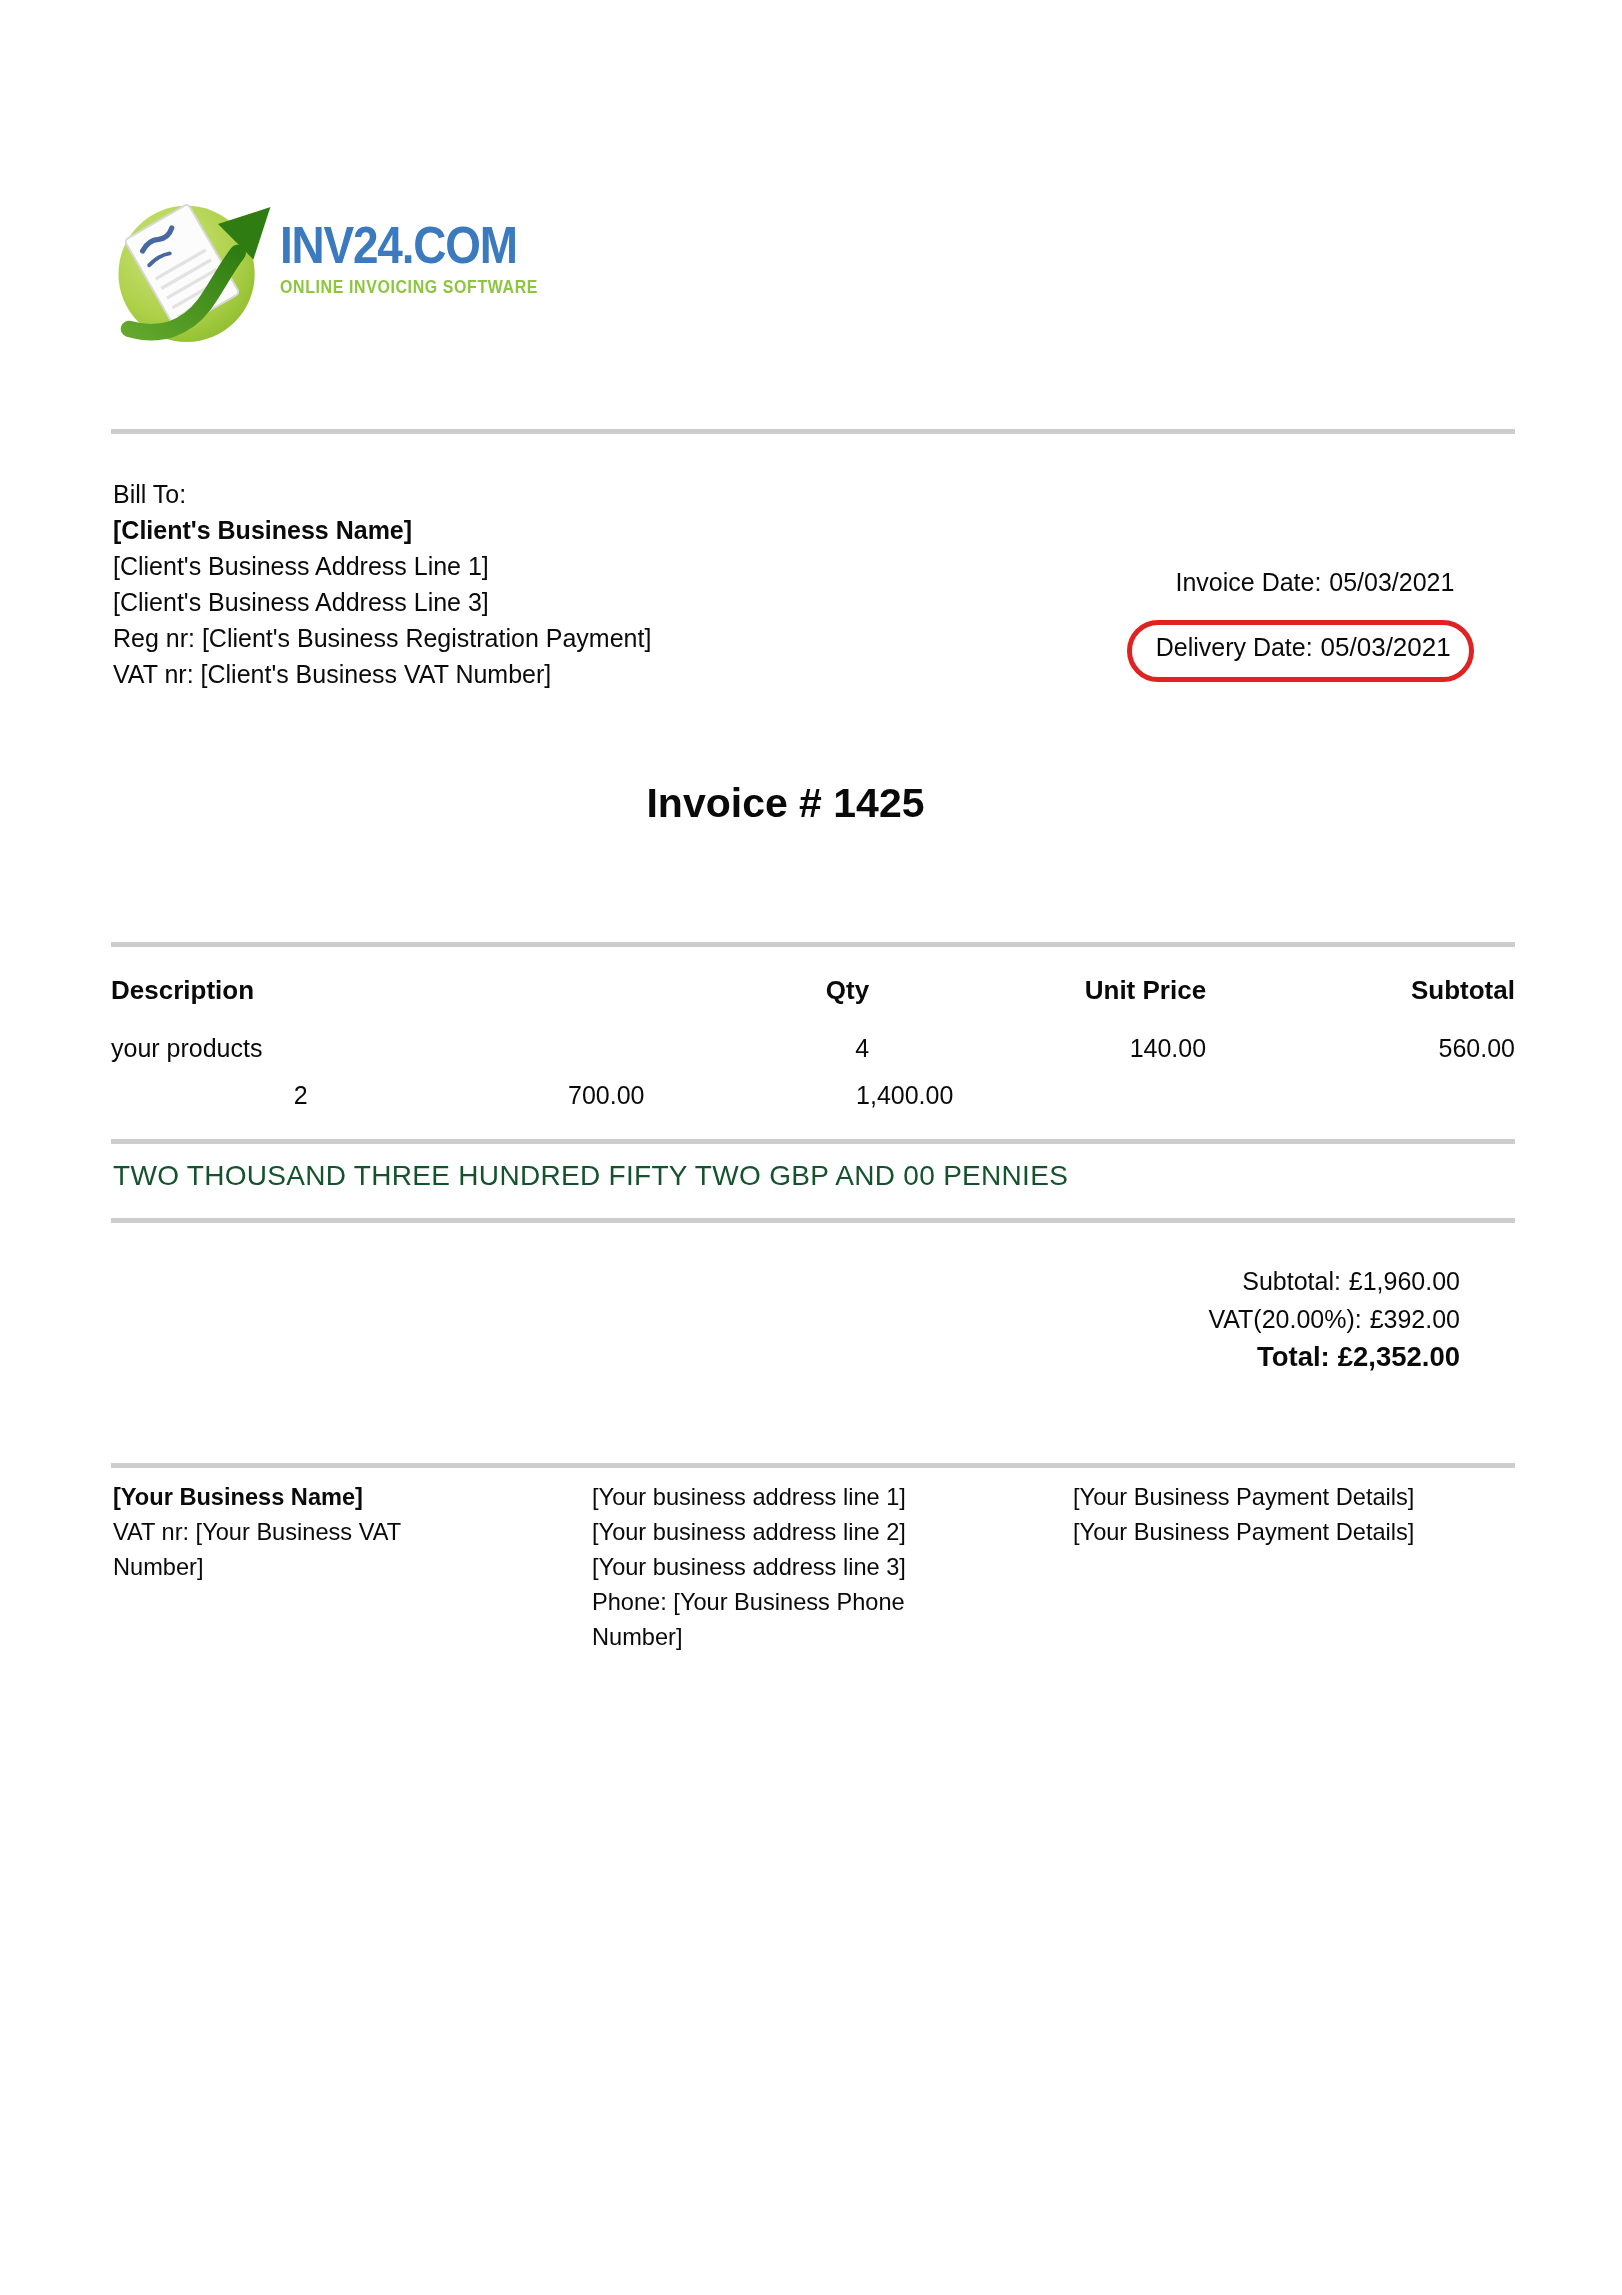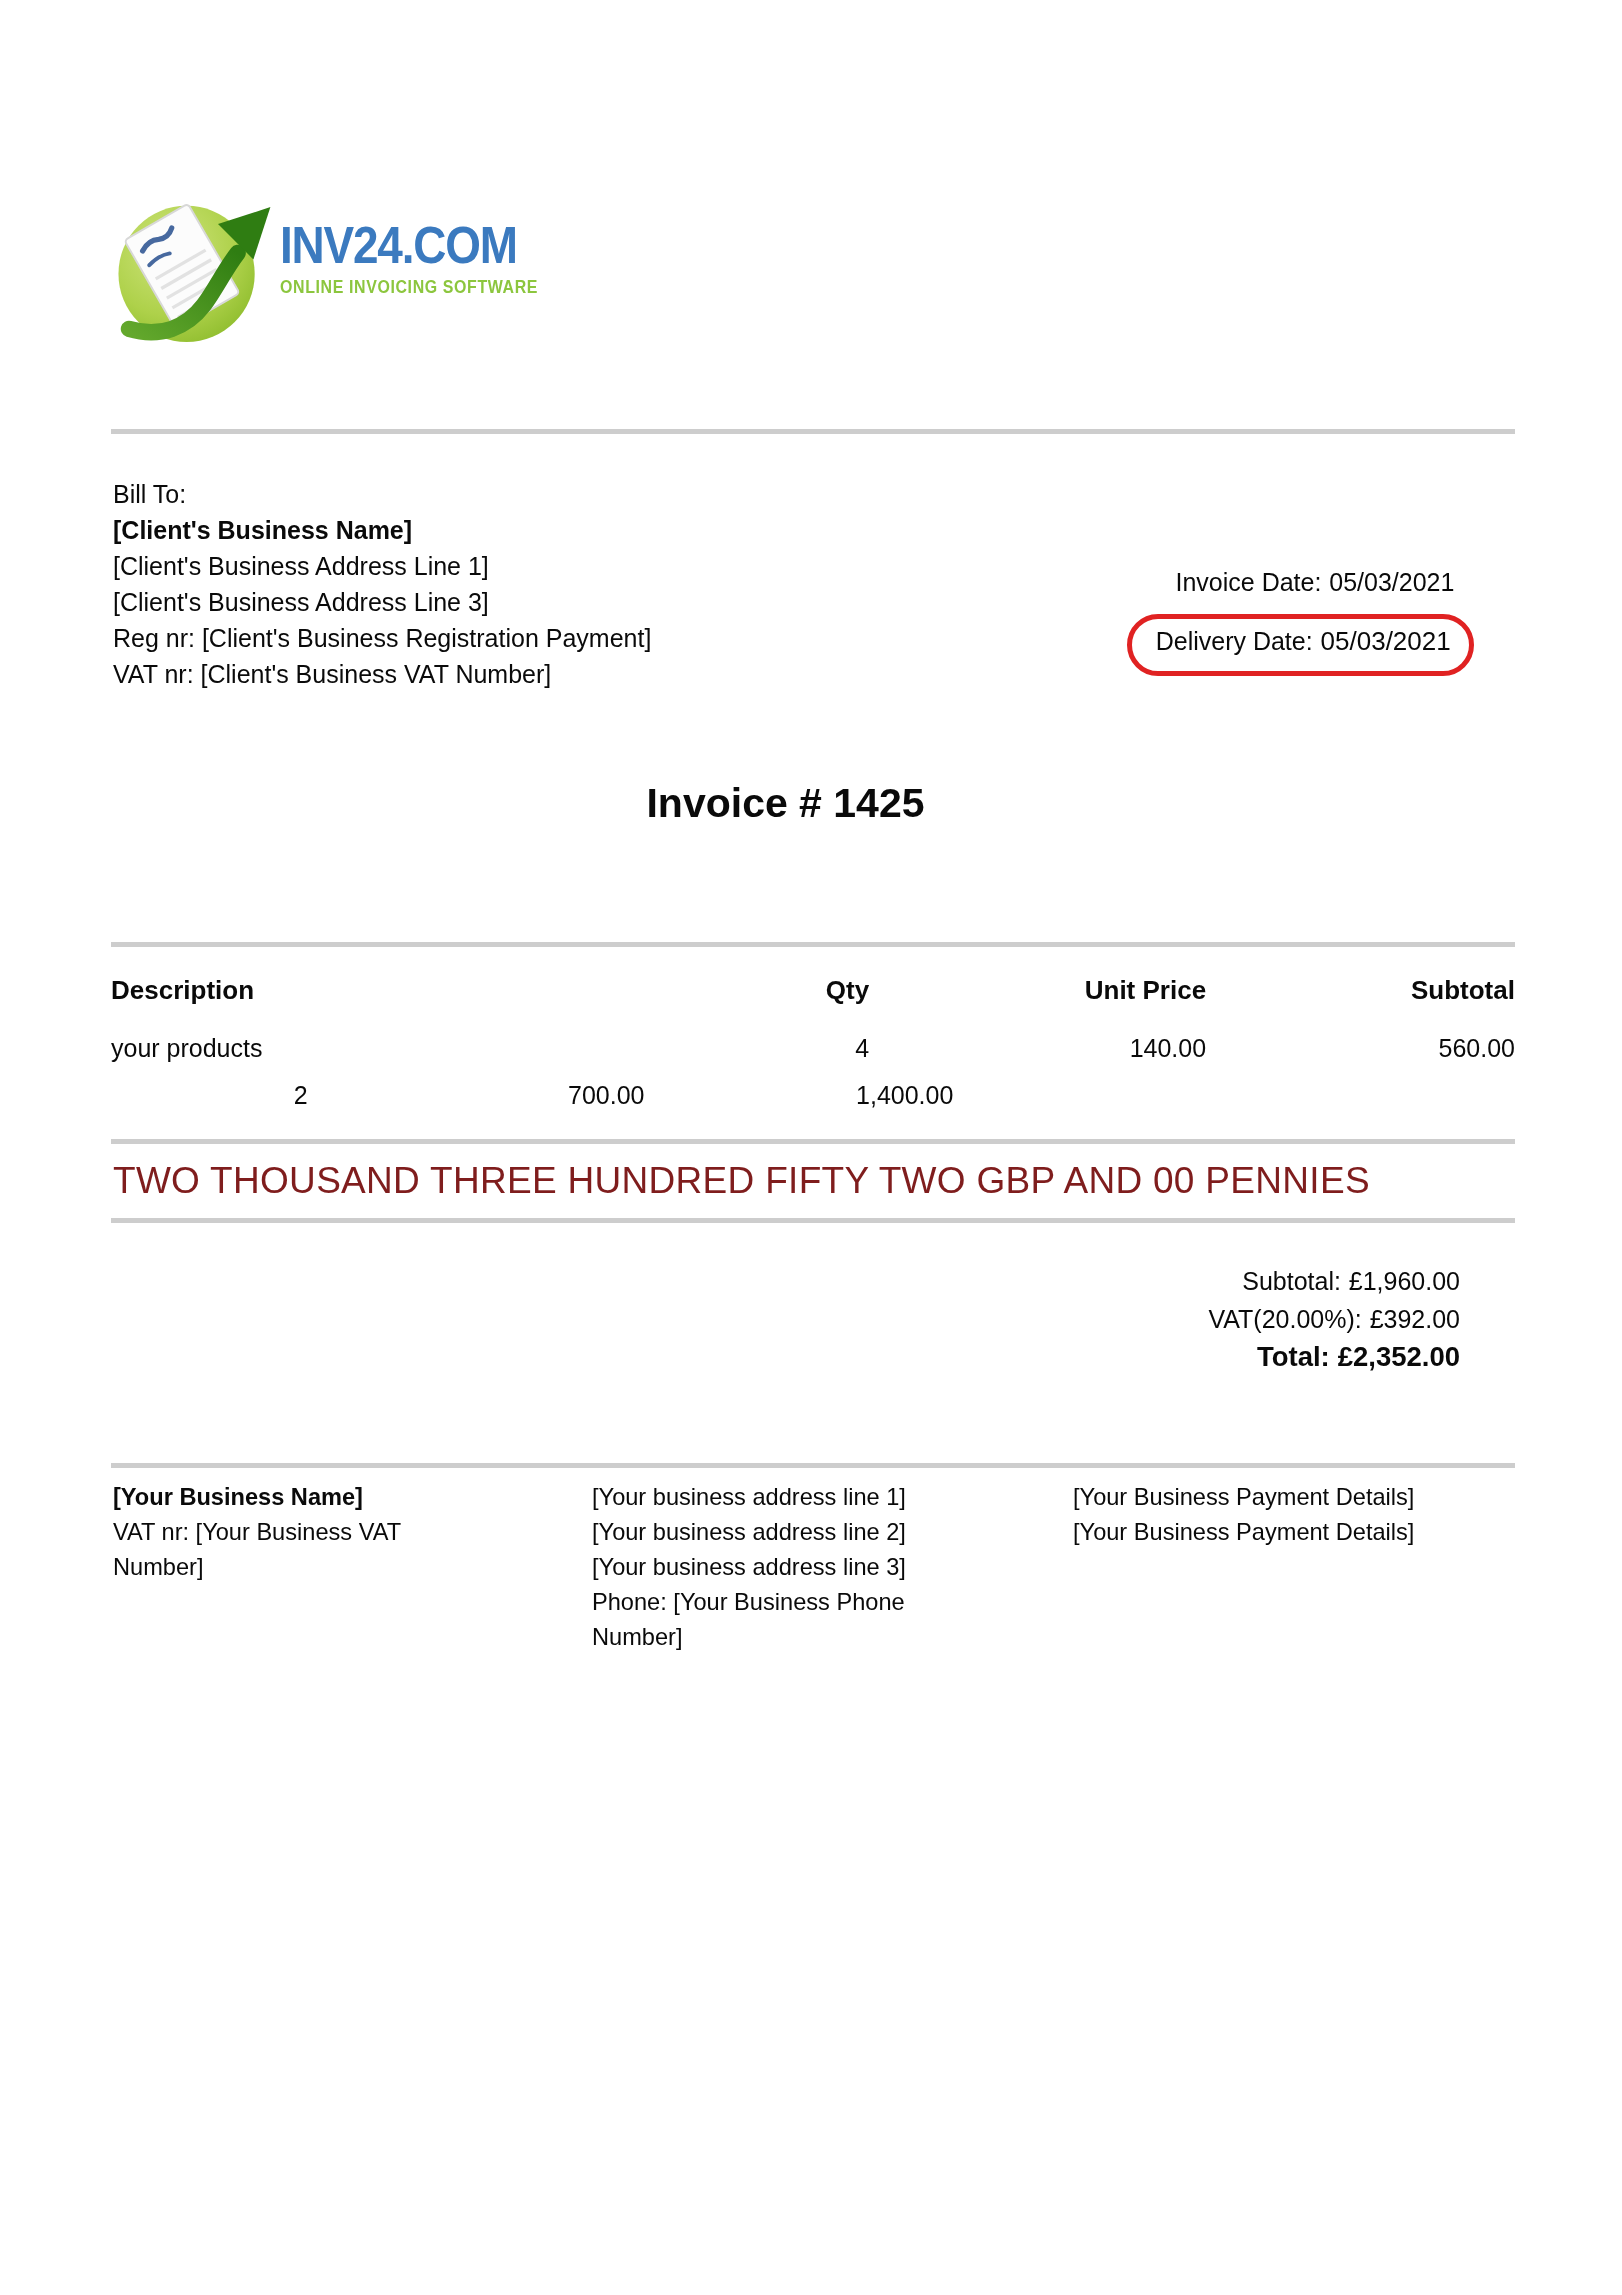--- a/index.html
+++ b/index.html
@@ -25,21 +25,21 @@
   .div-4 { top: 1218px; }
   .div-5 { top: 1463px; }
   
   .bill-to { position: absolute; left: 113px; top: 476px; font-size: 25px; line-height: 36px; width: 949px; }
   .bill-to .bold { font-weight: bold; }
   
   .dates { position: absolute; right: 97px; top: 564px; text-align: right; font-size: 25px; line-height: 36px; }
   .invoice-date-line { padding-right: 19.6px; }
   .delivery-box {
     display: inline-block;
-    margin-top: 14px;
+    margin-top: 20px;
     border: 5.9px solid #e02222;
     border-radius: 33px;
     padding: 3.9px 18.3px 11.8px 23.6px;
   }
   .date-value { margin-left: 7.9px; }
   .delivery-box .date-value { font-size: 26px; }
   
   .invoice-title {
     position: absolute; left: 0; top: 780px; width: 100%;
     text-align: center; font-size: 41px; font-weight: bold; line-height: 46px;
@@ -49,21 +49,21 @@
   .trow { display: flex; font-size: 25px; line-height: 33px; }
   .thead { font-weight: bold; font-size: 26px; margin-bottom: 25px; }
   .trow + .trow.body-row { margin-top: 14.4px; }
   .c-desc { flex: 0 0 40%; text-align: left; }
   .c-qty  { flex: 0 0 14%; text-align: right; }
   .c-unit { flex: 0 0 24%; text-align: right; }
   .c-sub  { flex: 0 0 22%; text-align: right; }
   
   .amount-words {
     position: absolute; left: 113px; top: 1160px;
-    font-size: 37px; color: #7f1d1d; letter-spacing: 0.3px; white-space: nowrap;
+    font-size: 28px; color: #14532d; letter-spacing: 0.3px; white-space: nowrap;
   }
   
   .totals { position: absolute; right: 111px; top: 1262px; text-align: right; font-size: 25px; line-height: 38px; }
   .totals .t-value { margin-left: 7.9px; }
   .total-line { font-weight: bold; font-size: 27.5px; }
   
   .footer-col { position: absolute; top: 1480px; font-size: 23.6px; line-height: 35px; }
   .fcol-1 { left: 113px;  width: 291px; }
   .fcol-2 { left: 592px;  width: 357px; }
   .fcol-3 { left: 1073px; width: 452px; }

